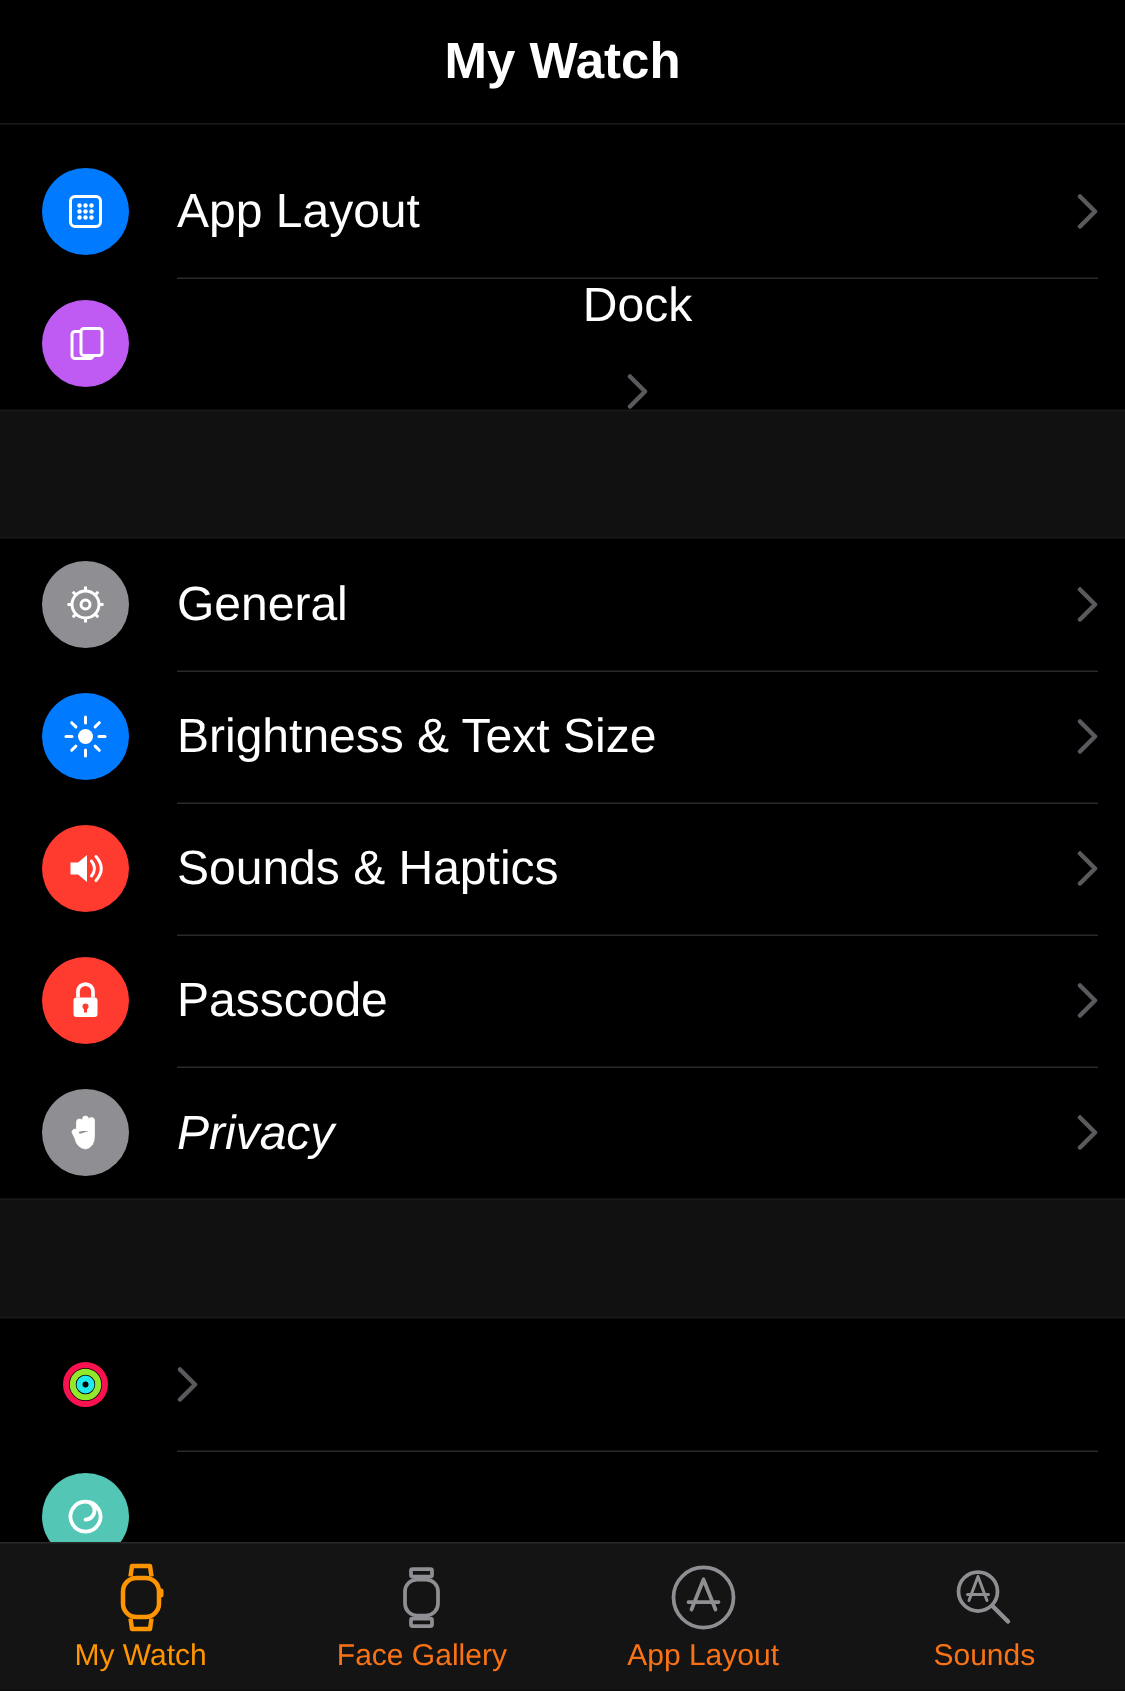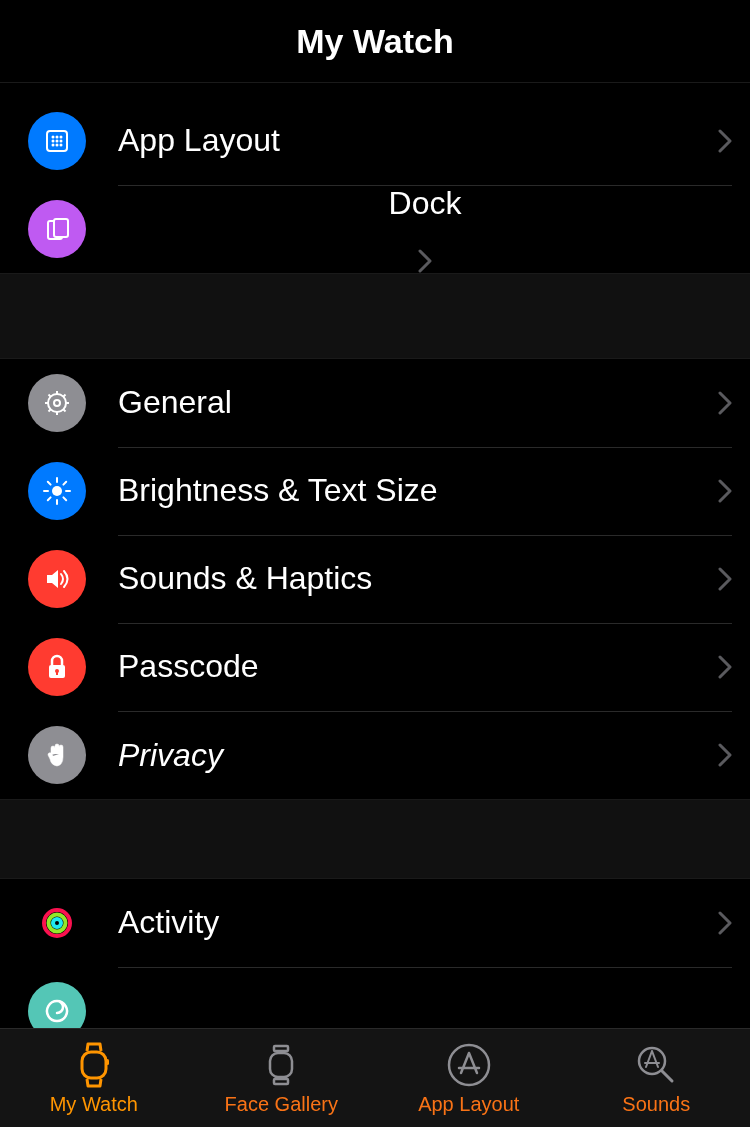--- a/index.html
+++ b/index.html
@@ -175,21 +175,20 @@
   <div class="section-top-border">
     <div class="row">
       <div class="icon-wrap" style="background:#000000">
         <svg viewBox="0 0 32 32">
             <circle cx="16" cy="16" r="13" fill="none" stroke="#fa114f" stroke-width="4"></circle>
             <circle cx="16" cy="16" r="8.5" fill="none" stroke="#92e82a" stroke-width="4"></circle>
             <circle cx="16" cy="16" r="4" fill="none" stroke="#1eeaef" stroke-width="4"></circle>
           </svg>
       </div>
       <div class="row-inner">
-        <span class="row-label">Activity</span>
         <span class="chevron"><svg viewBox="0 0 14 24">
               <path d="M2 2 L12 12 L2 22"></path>
             </svg></span>
       </div>
     </div>
     <div class="row">
       <div class="icon-wrap" style="background:#54c6b6">
         <svg viewBox="0 0 32 32">
             <path d="M16 6 a10 10 0 1 0 0.001 0 M16 6 a6 6 0 0 1 0 12" fill="none" stroke="#fff" stroke-width="2.5" stroke-linecap="round"></path>
           </svg>

